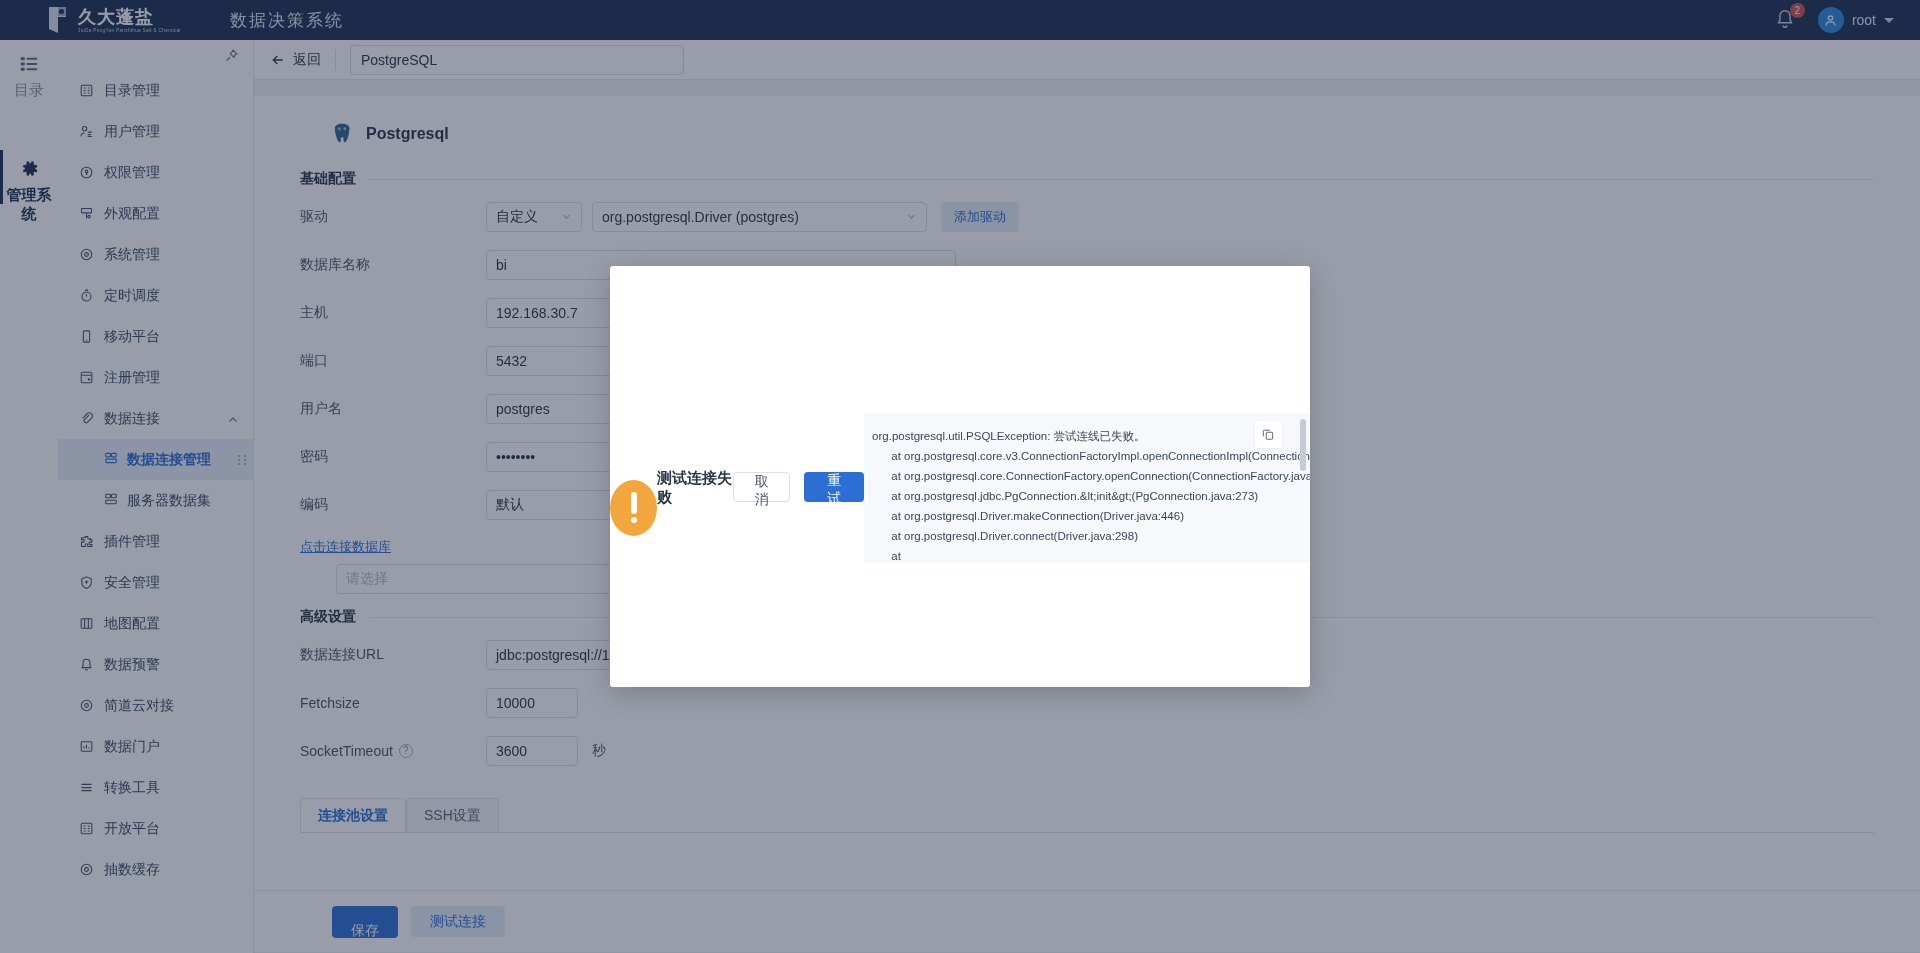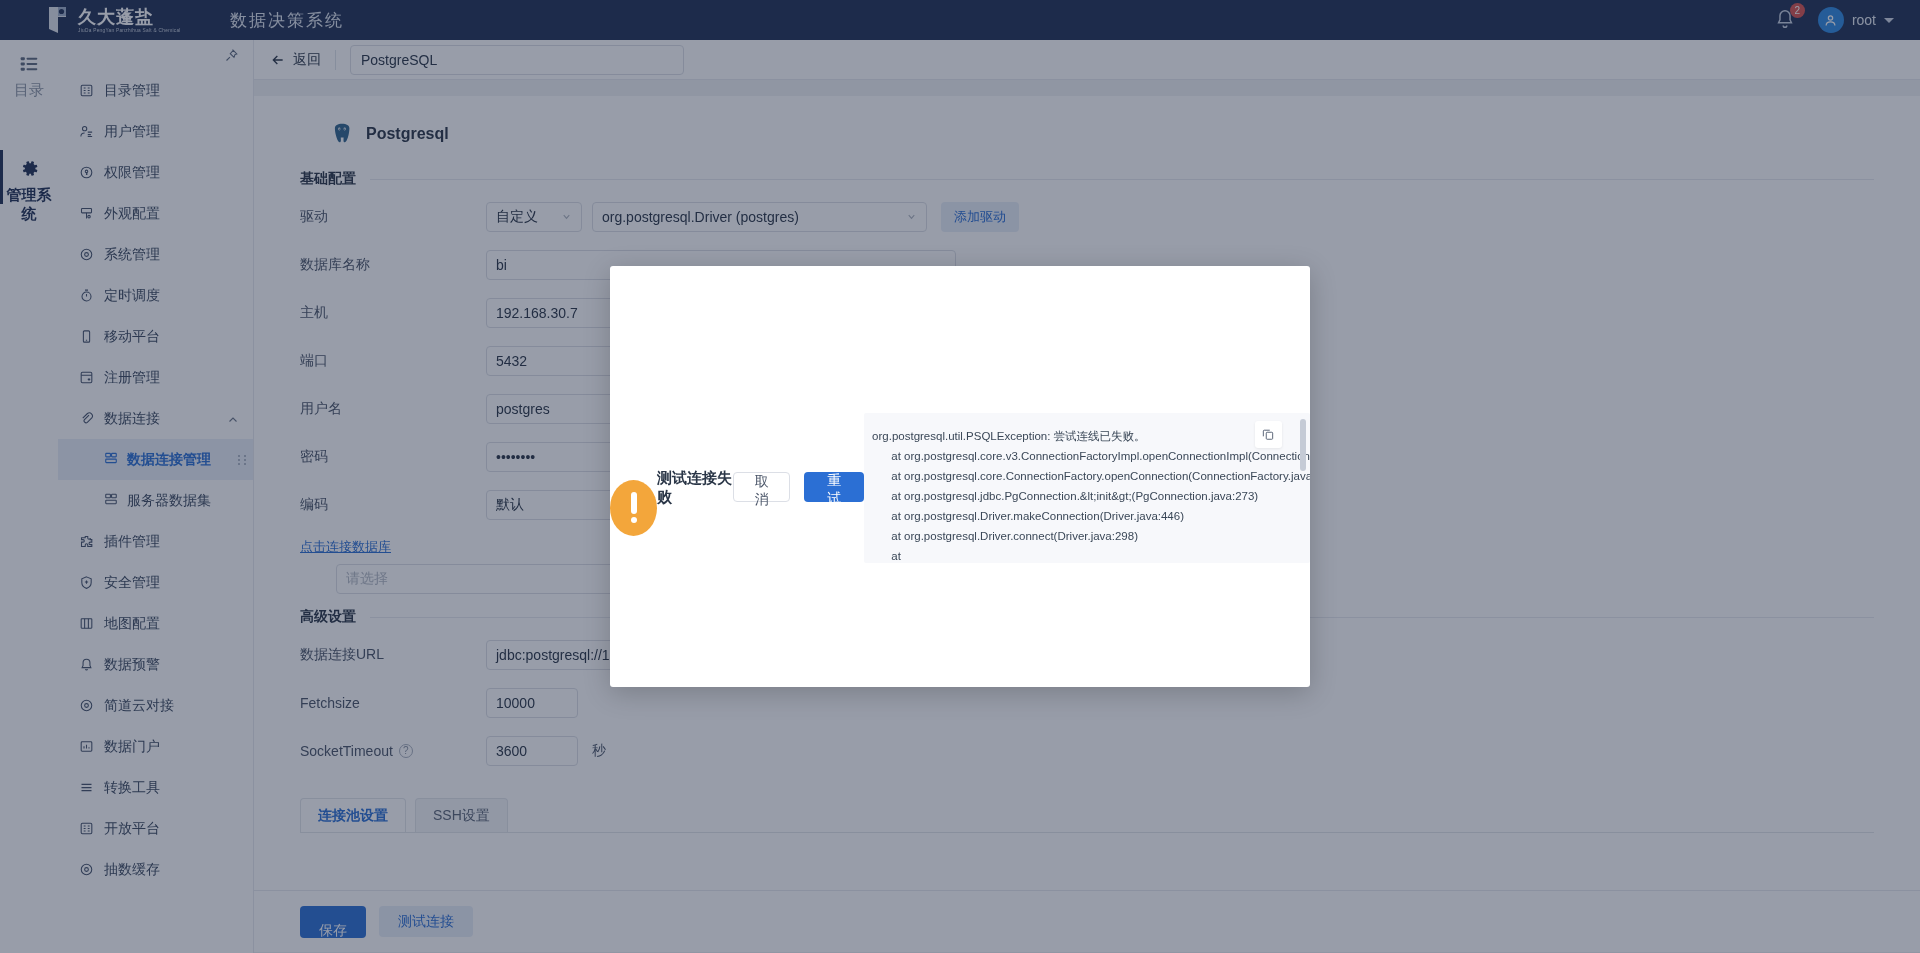--- a/index.html
+++ b/index.html
@@ -143,32 +143,32 @@
     font-size:10px; display:flex;align-items:center;justify-content:center;
   }
   .link{ color:#2b6fd4; font-size:13px; text-decoration:underline; cursor:pointer; }
   .mode-row{ display:flex; padding:0 46px; margin-top:14px; }
   .mode-right{ display:flex; flex-direction:column; gap:8px; }
 
   .tabs{ display:flex; padding:0 46px; margin-top:28px; gap:0; }
   .tab{
     height:34px; padding:0 17px; display:flex; align-items:center; font-size:14px;
     border:1px solid #e2e5ea; border-bottom:none; border-radius:4px 4px 0 0;
-    background:#f5f6f8; color:#5a6577; cursor:pointer; margin-right:9px;
+    background:#f5f6f8; color:#5a6577; cursor:pointer; margin-right:0;
   }
   .tab.active{ background:#fff; color:#2b6fd4; font-weight:bold; border-color:#e2e5ea; }
   .tab-body{ height:44px; border-top:1px solid #e2e5ea; margin:0 46px; }
 
   .footer{
     position:absolute; left:0; right:0; bottom:0; height:62px;
     border-top:1px solid #e8eaee; display:flex; align-items:center; padding:0 46px; gap:13px;
   }
   .btn-primary{
     height:27px; padding:16px 19px; border-radius:4px; background:#2b6fd4; color:#fff;
-    font-size:14px; border:none; cursor:pointer; font-family:"Liberation Sans",sans-serif;
+    font-size:14px; border:none; cursor:pointer; font-family:"Liberation Sans",sans-serif;margin-left:32px;
   }
   .btn-sec{
     height:31px; padding:0 19px; border-radius:4px; background:#e8eef8; color:#2b6fd4;
     font-size:14px; border:none; cursor:pointer; font-family:"Liberation Sans",sans-serif;
   }
 
   
   .overlay{
     position:absolute; inset:0; width:1920px; height:953px;
     background:rgba(26,38,64,0.45); z-index:100;

